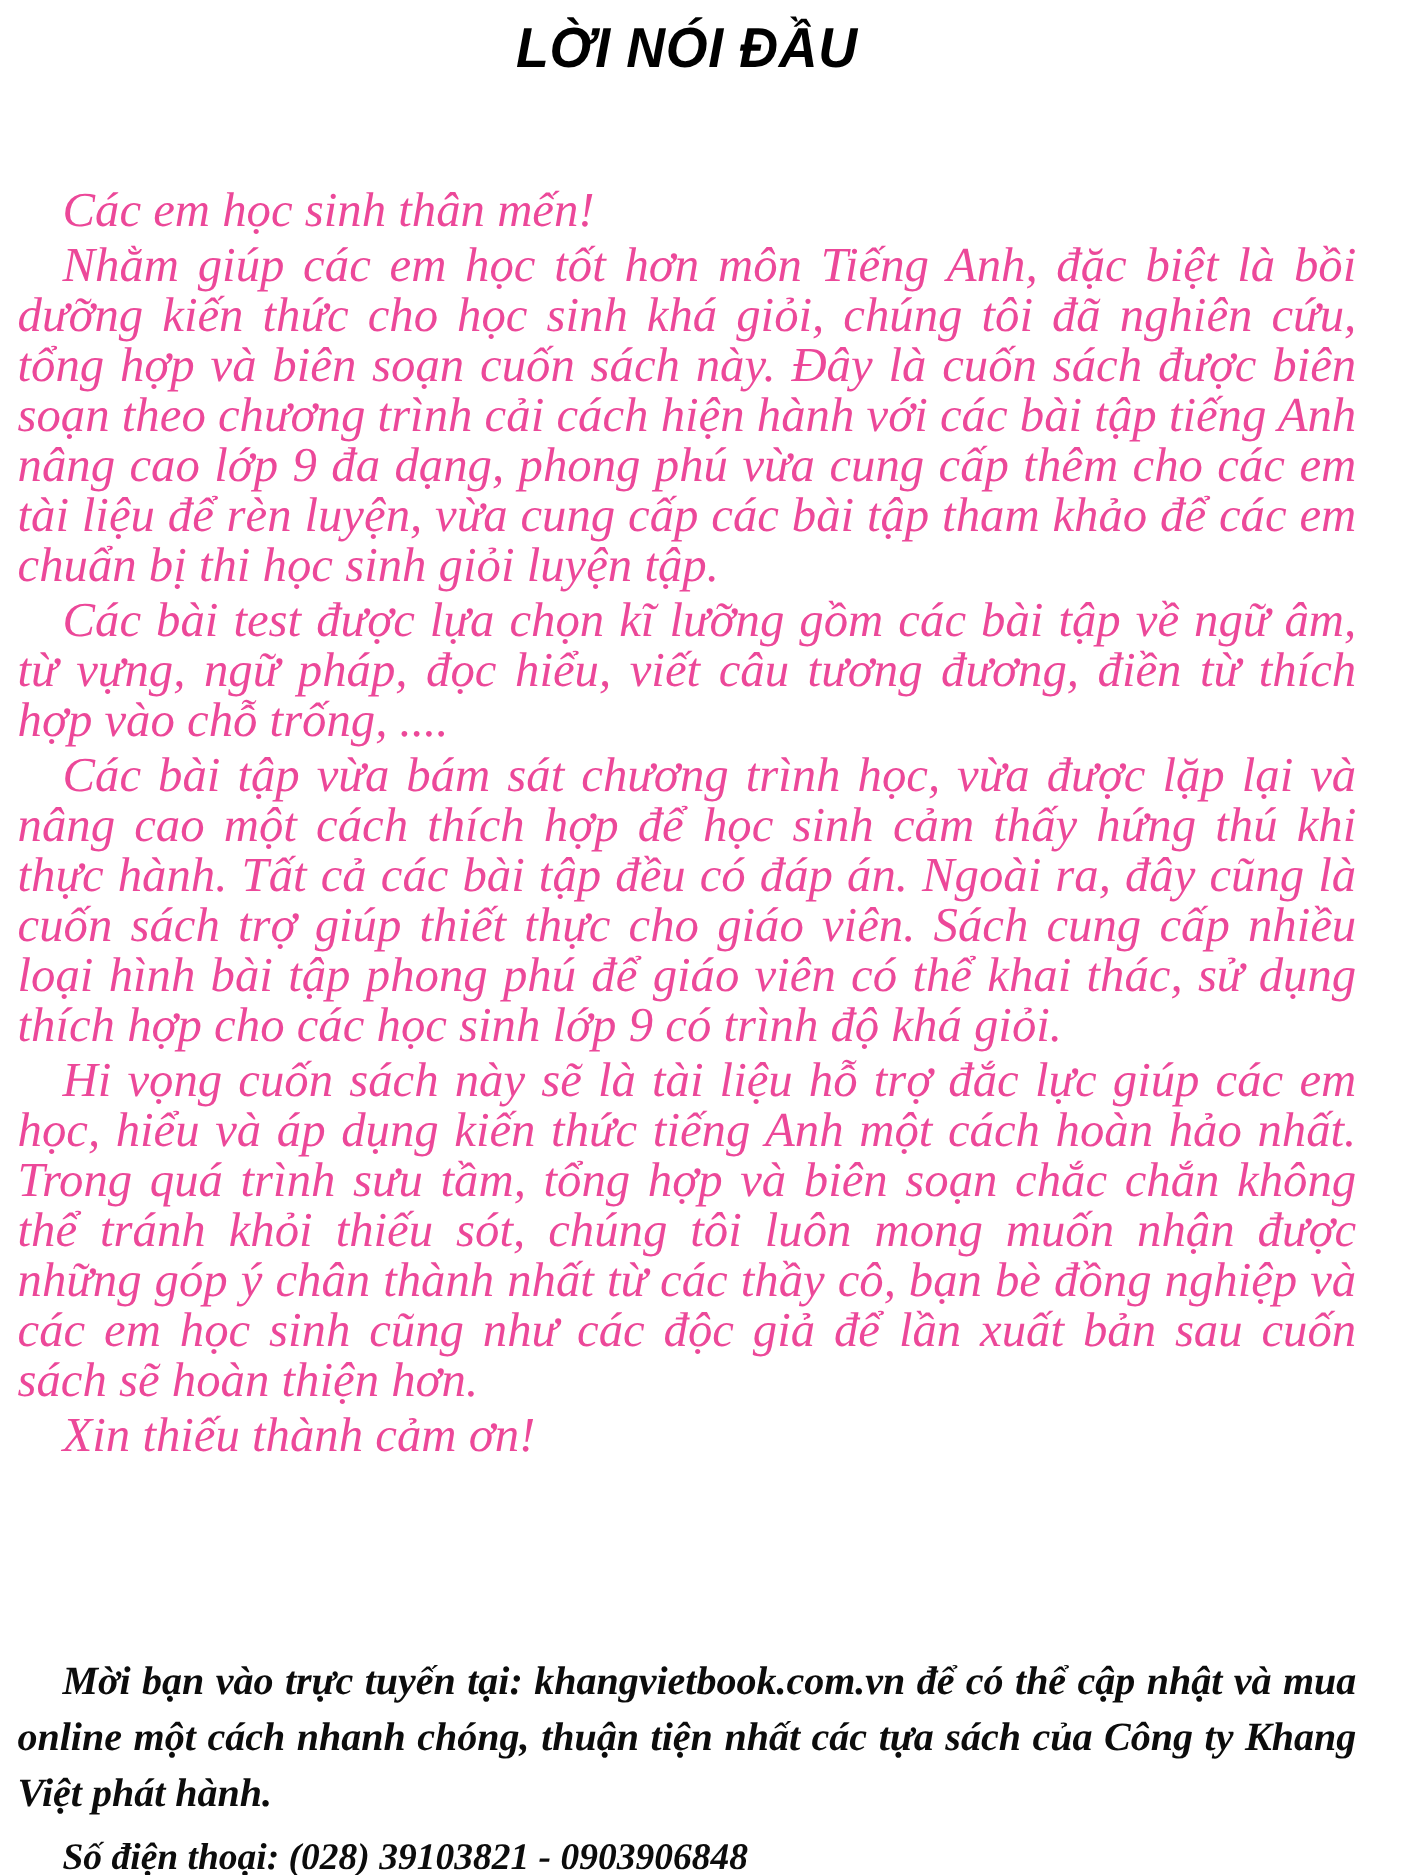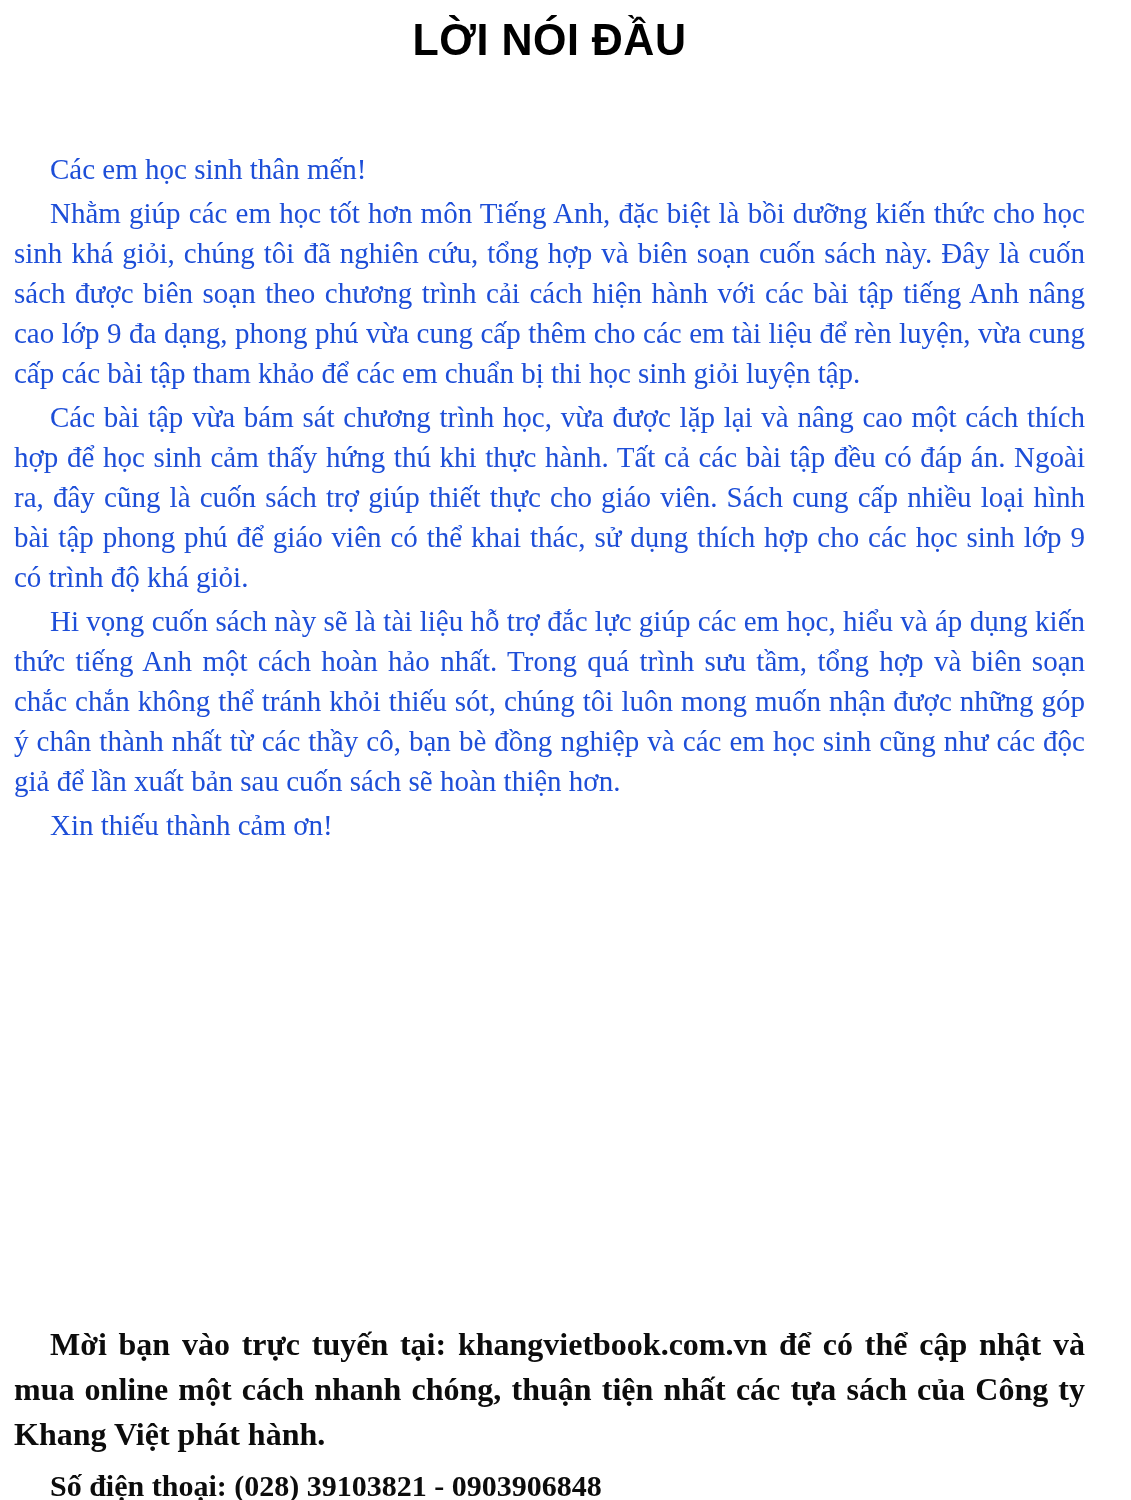--- a/index.html
+++ b/index.html
@@ -14,39 +14,40 @@
     overflow: hidden;
     font-family: "Liberation Serif", serif;
     color: #141414;
   }
   .page {
     box-sizing: border-box;
     width: 1131px;
     height: 1500px;
     padding: 14px 46px 0 14px;
     position: relative;
+    font-style: italic;
   }
   .page-title {
     font-family: "Liberation Sans", sans-serif;
     font-weight: 900;
     font-size: 43px;
     letter-spacing: 0.5px;
     text-align: center;
     color: #000000;
     margin: 0 0 86px 0;
     transform: scaleY(1.05);
     transform-origin: top center;
   }
   .body-text p {
-    font-size: 29px;
+    font-size: 39px;
     line-height: 40px;
     margin: 0 0 4px 0;
     text-align: justify;
     text-indent: 36px;
-    color: #1d4ed8;
+    color: #ec4899;
   }
   .body-text p.no-justify {
     text-align: left;
   }
   .footer {
     position: absolute;
     left: 14px;
     right: 46px;
     top: 1322px;
     font-weight: bold;
@@ -70,20 +71,21 @@
 </head>
 <body>
 
 <div class="page">
 
   <h1 class="page-title">LỜI NÓI ĐẦU</h1>
 
   <div class="body-text">
     <p class="no-justify">Các em học sinh thân mến!</p>
     <p>Nhằm giúp các em học tốt hơn môn Tiếng Anh, đặc biệt là bồi dưỡng kiến thức cho học sinh khá giỏi, chúng tôi đã nghiên cứu, tổng hợp và biên soạn cuốn sách này. Đây là cuốn sách được biên soạn theo chương trình cải cách hiện hành với các bài tập tiếng Anh nâng cao lớp 9 đa dạng, phong phú vừa cung cấp thêm cho các em tài liệu để rèn luyện, vừa cung cấp các bài tập tham khảo để các em chuẩn bị thi học sinh giỏi luyện tập.</p>
+    <p>Các bài test được lựa chọn kĩ lưỡng gồm các bài tập về ngữ âm, từ vựng, ngữ pháp, đọc hiểu, viết câu tương đương, điền từ thích hợp vào chỗ trống, ....</p>
     <p>Các bài tập vừa bám sát chương trình học, vừa được lặp lại và nâng cao một cách thích hợp để học sinh cảm thấy hứng thú khi thực hành. Tất cả các bài tập đều có đáp án. Ngoài ra, đây cũng là cuốn sách trợ giúp thiết thực cho giáo viên. Sách cung cấp nhiều loại hình bài tập phong phú để giáo viên có thể khai thác, sử dụng thích hợp cho các học sinh lớp 9 có trình độ khá giỏi.</p>
     <p>Hi vọng cuốn sách này sẽ là tài liệu hỗ trợ đắc lực giúp các em học, hiểu và áp dụng kiến thức tiếng Anh một cách hoàn hảo nhất. Trong quá trình sưu tầm, tổng hợp và biên soạn chắc chắn không thể tránh khỏi thiếu sót, chúng tôi luôn mong muốn nhận được những góp ý chân thành nhất từ các thầy cô, bạn bè đồng nghiệp và các em học sinh cũng như các độc giả để lần xuất bản sau cuốn sách sẽ hoàn thiện hơn.</p>
     <p class="no-justify">Xin thiếu thành cảm ơn!</p>
   </div>
 
   <div class="footer">
     <p class="promo">Mời bạn vào trực tuyến tại: khangvietbook.com.vn để có thể cập nhật và mua online một cách nhanh chóng, thuận tiện nhất các tựa sách của Công ty Khang Việt phát hành.</p>
     <p class="phone">Số điện thoại: (028) 39103821 - 0903906848</p>
   </div>
 

